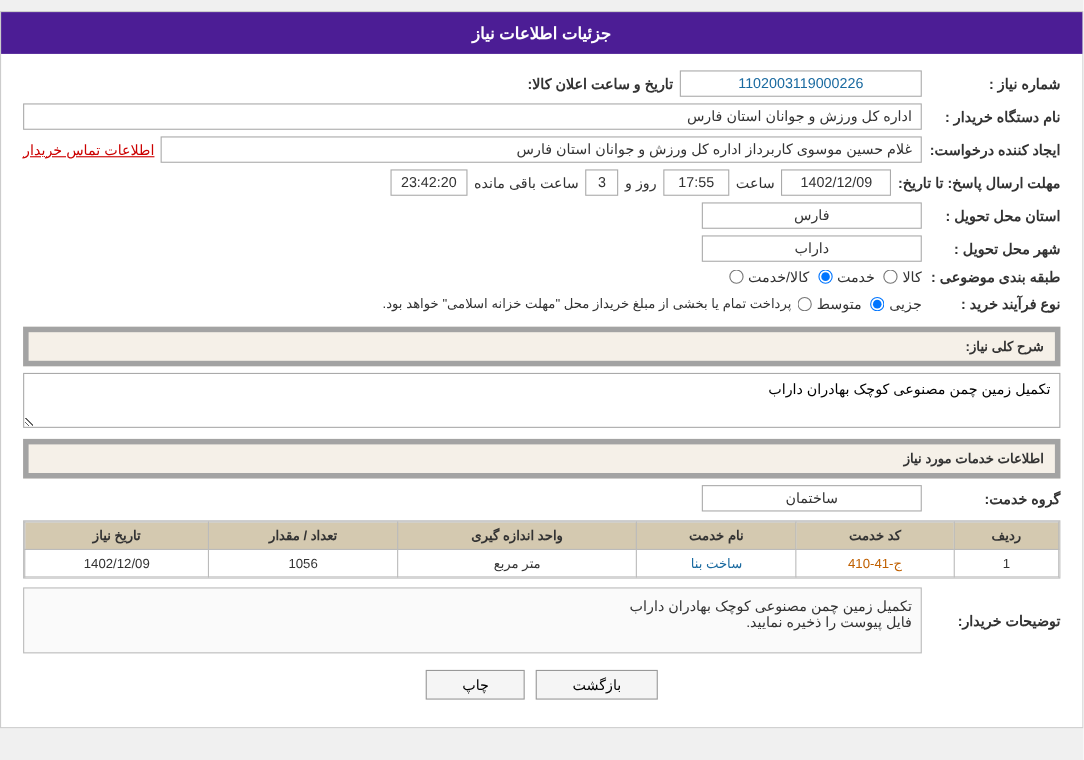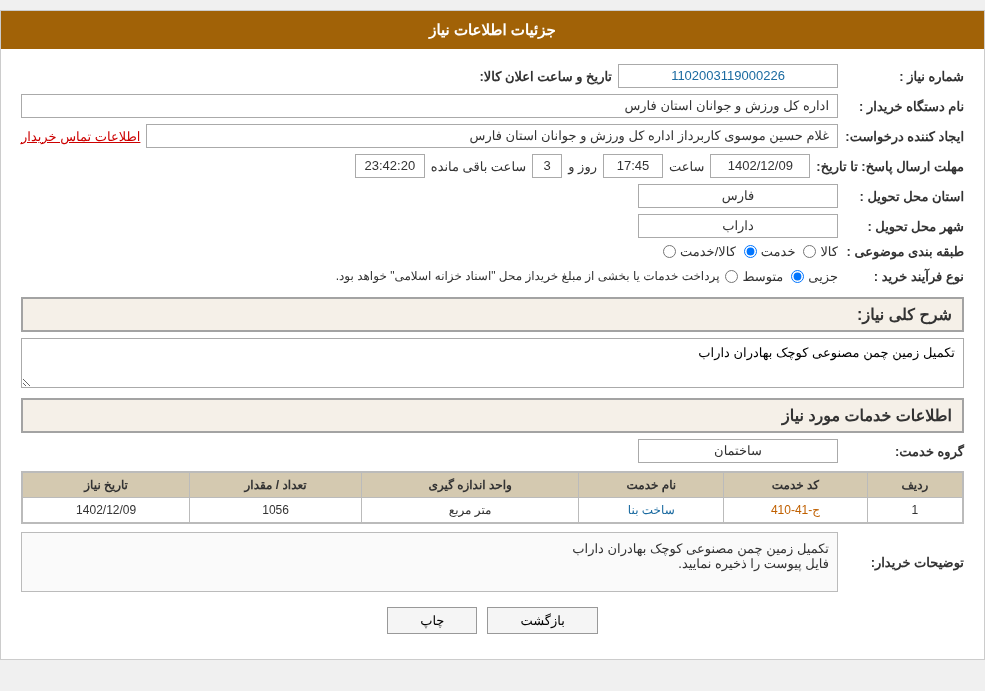--- a/index.html
+++ b/index.html
@@ -10,21 +10,21 @@
       font-size: 13px;
       color: #333;
     }
     .page-wrapper {
       max-width: 985px;
       margin: 10px auto;
       background: #fff;
       border: 1px solid #ccc;
     }
     .page-header {
-      background: #a16207;
+      background: #4c1d95;
       color: #fff;
       text-align: center;
       padding: 10px 15px;
       font-size: 15px;
       font-weight: bold;
     }
     .content {
       padding: 15px 20px;
     }
     .form-row {
@@ -55,24 +55,24 @@
       color: #1a6aa0;
       text-align: center;
     }
     .highlight-link {
       color: #c00;
       text-decoration: underline;
       cursor: pointer;
     }
     .section-title {
       background: #f5f0e8;
-      border: 2px solid #a3a3a3;
+      border: 5px solid #a3a3a3;
       padding: 6px 10px;
       font-weight: bold;
-      font-size: 16px;
+      font-size: 12px;
       margin: 10px 0 6px 0;
       text-align: right;
     }
     .textarea-field {
       width: 100%;
       min-height: 50px;
       border: 1px solid #aaa;
       padding: 6px 8px;
       resize: vertical;
       font-family: Tahoma, Arial, sans-serif;
@@ -202,21 +202,21 @@
     <div class="form-row">
       <span class="form-label">ایجاد کننده درخواست:</span>
       <div class="form-value form-value-right" style="flex:1;">غلام حسین موسوی کاربرداز اداره کل ورزش و جوانان استان فارس</div>
       <span class="highlight-link">اطلاعات تماس خریدار</span>
     </div>
 
     <div class="form-row time-row">
       <span class="form-label">مهلت ارسال پاسخ: تا تاریخ:</span>
       <div class="small-box" style="min-width:100px;">1402/12/09</div>
       <span>ساعت</span>
-      <div class="small-box" style="min-width:60px;">17:45</div>
+      <div class="small-box" style="min-width:60px;">17:55</div>
       <span>روز و</span>
       <div class="small-box" style="min-width:30px;">3</div>
       <span>ساعت باقی مانده</span>
       <div class="small-box" style="min-width:70px;">23:42:20</div>
     </div>
 
     <div class="form-row">
       <span class="form-label">استان محل تحویل :</span>
       <div class="form-value" style="min-width:150px;max-width:200px;">فارس</div>
     </div>
@@ -249,21 +249,21 @@
       <div class="radio-group">
         <div class="radio-item">
           <span>متوسط</span>
           <input type="radio" name="process" style="">
         </div>
         <div class="radio-item">
           <span>جزیی</span>
           <input type="radio" name="process" checked="" style="">
         </div>
       </div>
-      <span class="process-note">پرداخت خدمات یا بخشی از مبلغ خریداز محل "اسناد خزانه اسلامی" خواهد بود.</span>
+      <span class="process-note">پرداخت تمام یا بخشی از مبلغ خریداز محل "مهلت خزانه اسلامی" خواهد بود.</span>
     </div>
 
     <div class="section-title">
       <span>شرح کلی نیاز:</span>
     </div>
     <div class="form-row">
       <textarea class="textarea-field" readonly="" style="">تکمیل زمین چمن مصنوعی کوچک بهادران داراب</textarea>
     </div>
 
     <div class="section-title">اطلاعات خدمات مورد نیاز</div>

